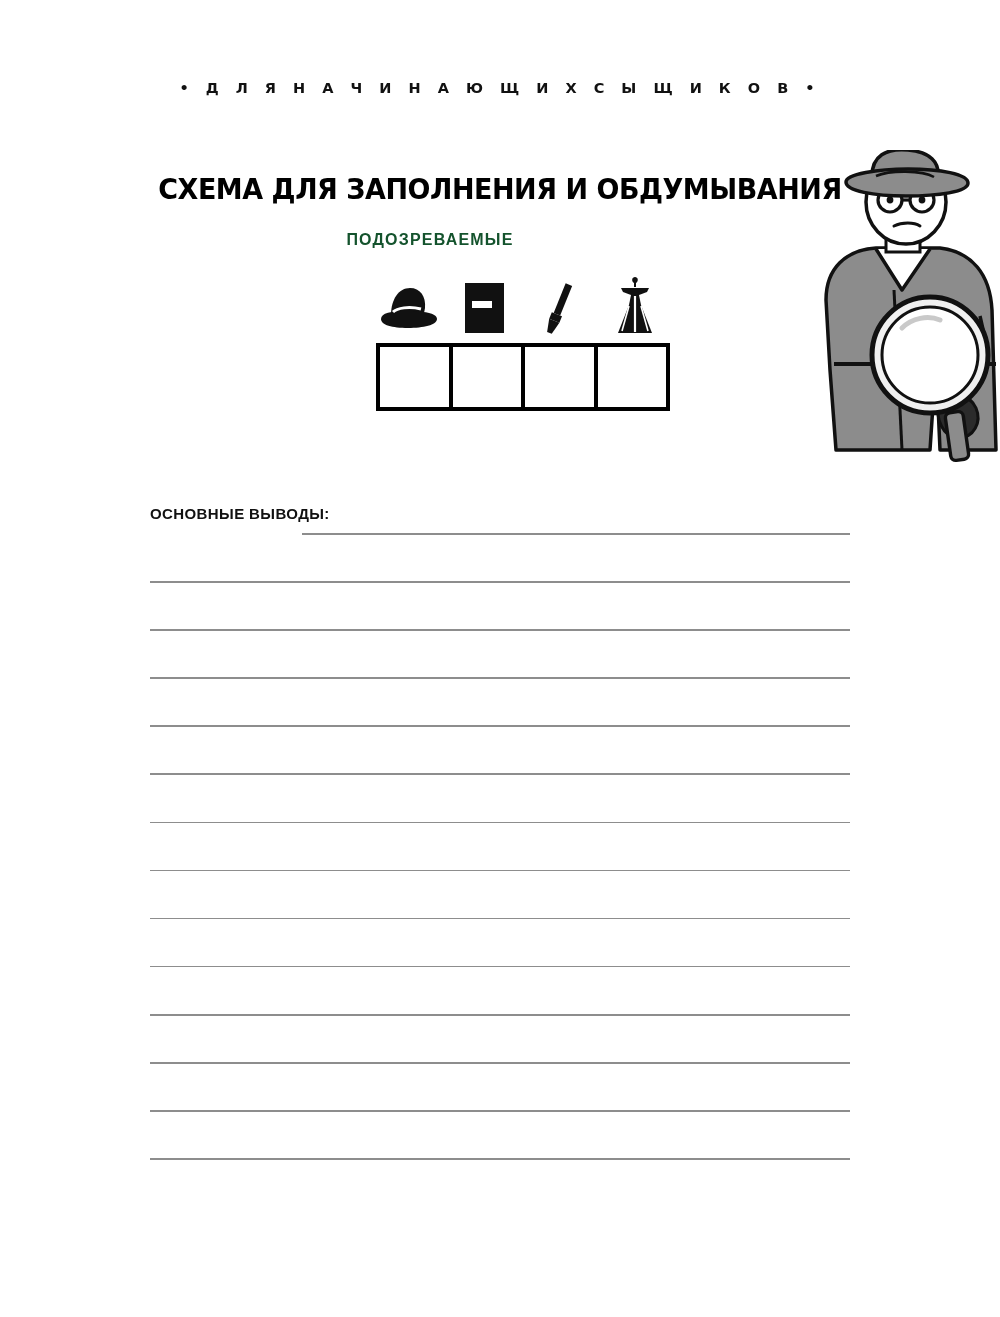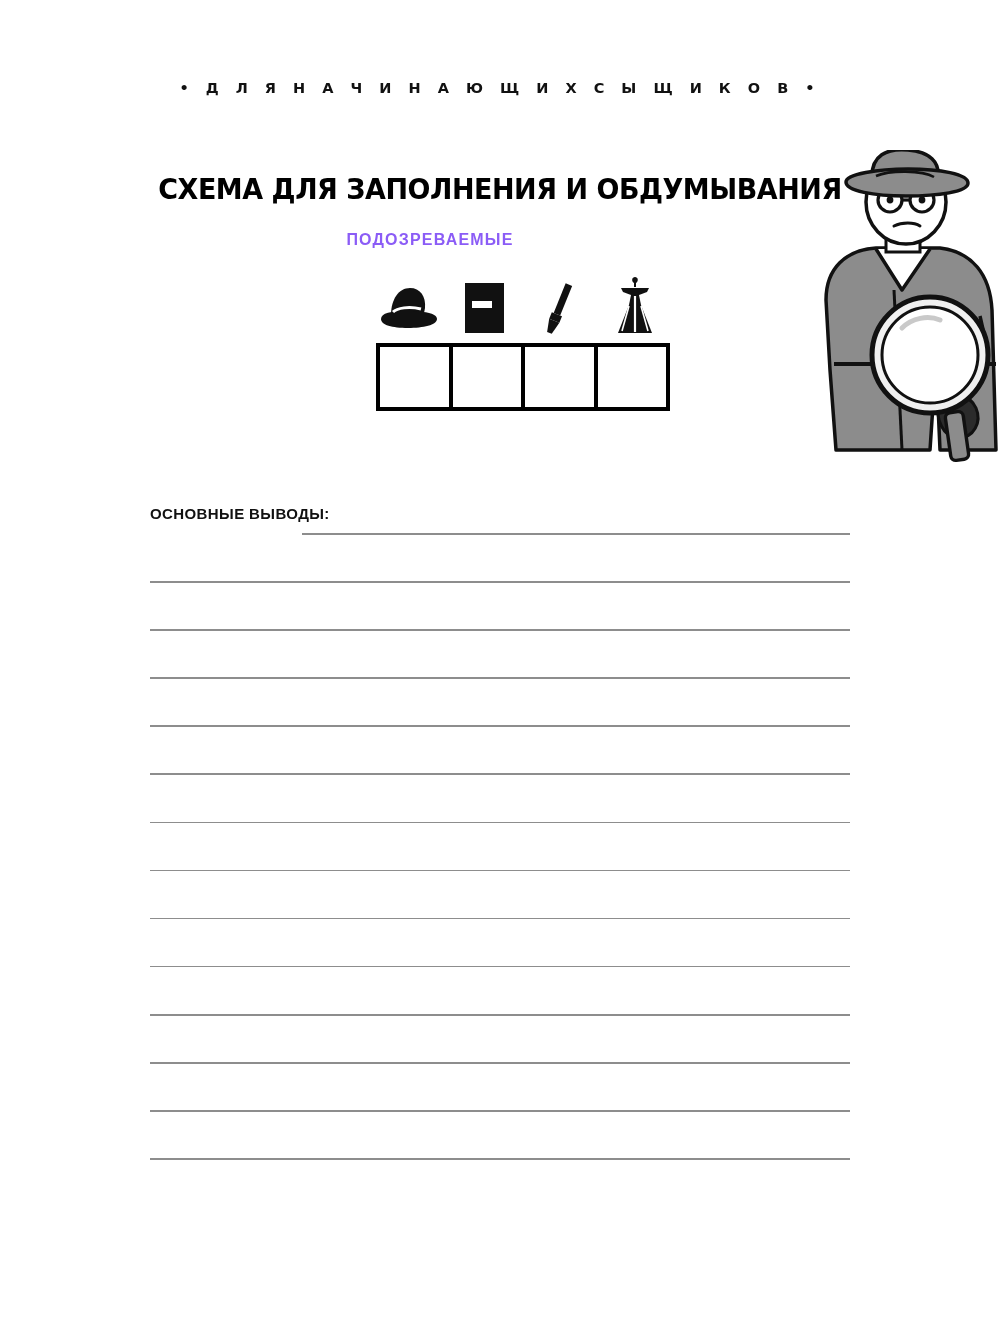--- a/index.html
+++ b/index.html
@@ -50,21 +50,21 @@
   .subtitle {
     position: absolute;
     top: 231px;
     left: 0;
     width: 860px;
     text-align: center;
     font-family: "Liberation Sans", sans-serif;
     font-size: 16px;
     font-weight: 700;
     letter-spacing: 1.2px;
-    color: #8b5cf6;
+    color: #14532d;
   }
 
   
   .suspect-icons {
     position: absolute;
     top: 275px;
     left: 376px;
     width: 292px;
     height: 62px;
     display: flex;

